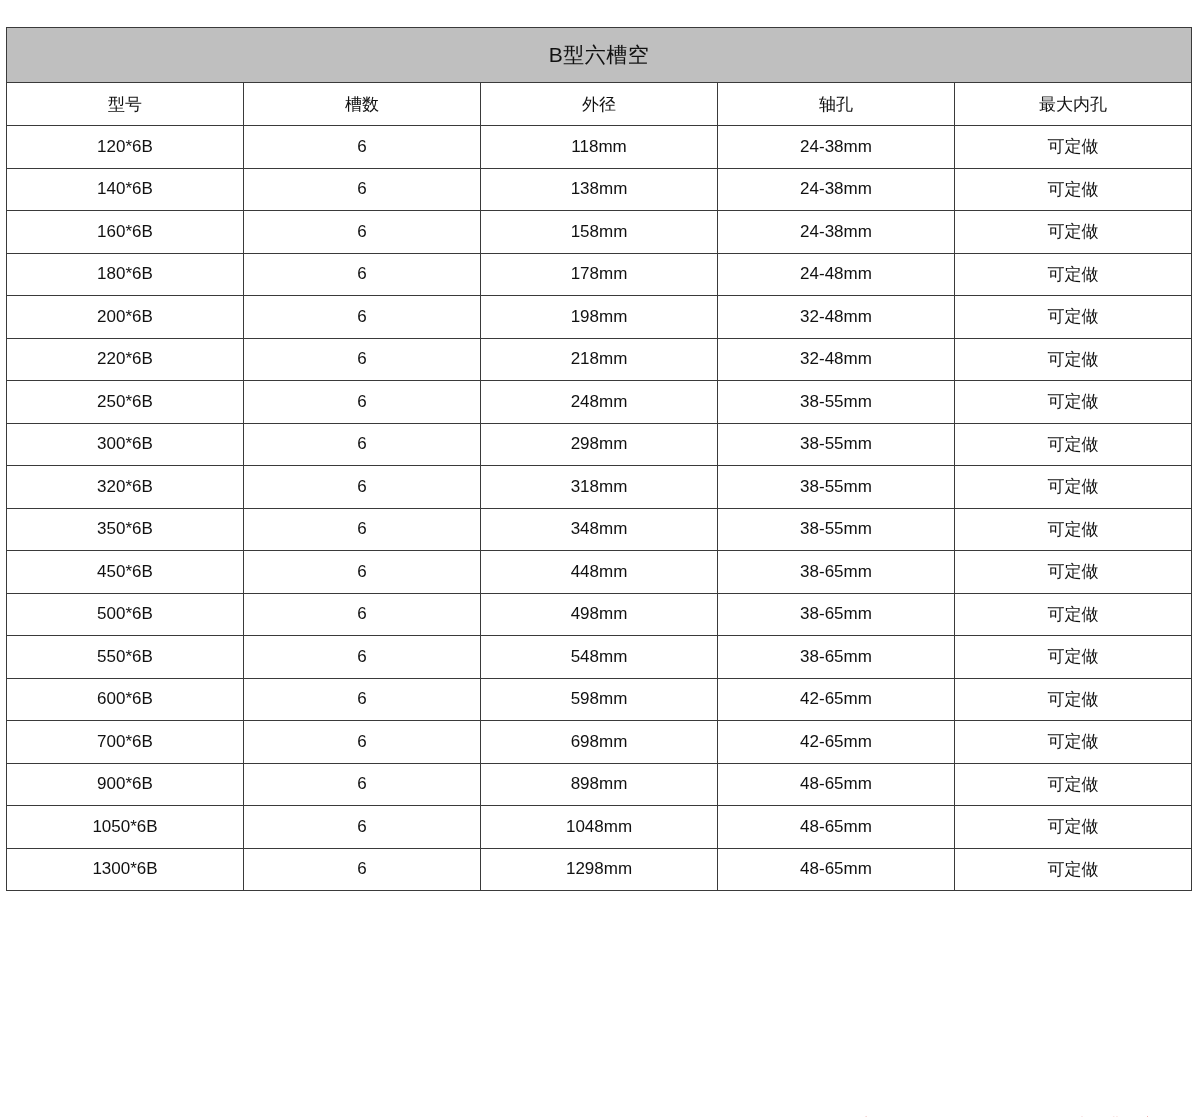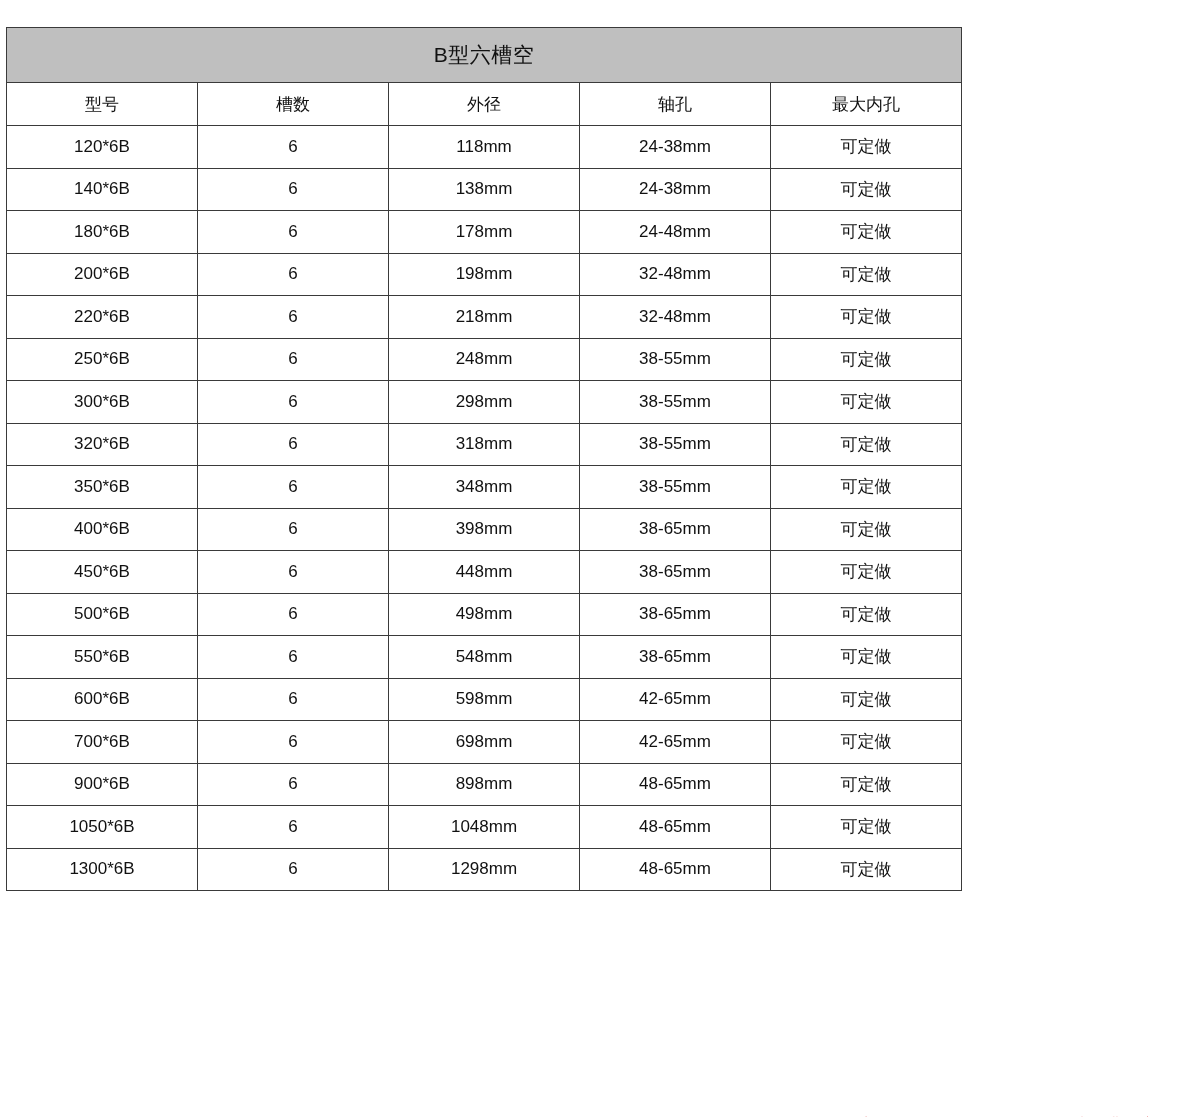--- a/index.html
+++ b/index.html
@@ -17,21 +17,21 @@
   .page {
     position: relative;
     width: 1200px;
     height: 1117px;
     box-sizing: border-box;
     padding: 0;
   }
   table.spec-table {
     border-collapse: collapse;
     table-layout: fixed;
-    width: 956px;
+    width: 1186px;
     margin: 27px 0 0 6px;
   }
   table.spec-table td,
   table.spec-table th {
     border: 1px solid #3a3a3a;
     text-align: center;
     vertical-align: middle;
     padding: 0;
     font-weight: normal;
   }
@@ -89,20 +89,27 @@
         <td>可定做</td>
       </tr>
       <tr class="data-row">
         <td>140*6B</td>
         <td>6</td>
         <td>138mm</td>
         <td>24-38mm</td>
         <td>可定做</td>
       </tr>
       <tr class="data-row">
+        <td>160*6B</td>
+        <td>6</td>
+        <td>158mm</td>
+        <td>24-38mm</td>
+        <td>可定做</td>
+      </tr>
+      <tr class="data-row">
         <td>180*6B</td>
         <td>6</td>
         <td>178mm</td>
         <td>24-48mm</td>
         <td>可定做</td>
       </tr>
       <tr class="data-row">
         <td>200*6B</td>
         <td>6</td>
         <td>198mm</td>
@@ -138,27 +145,20 @@
         <td>可定做</td>
       </tr>
       <tr class="data-row">
         <td>350*6B</td>
         <td>6</td>
         <td>348mm</td>
         <td>38-55mm</td>
         <td>可定做</td>
       </tr>
       <tr class="data-row">
-        <td>400*6B</td>
-        <td>6</td>
-        <td>398mm</td>
-        <td>38-65mm</td>
-        <td>可定做</td>
-      </tr>
-      <tr class="data-row">
         <td>450*6B</td>
         <td>6</td>
         <td>448mm</td>
         <td>38-65mm</td>
         <td>可定做</td>
       </tr>
       <tr class="data-row">
         <td>500*6B</td>
         <td>6</td>
         <td>498mm</td>

